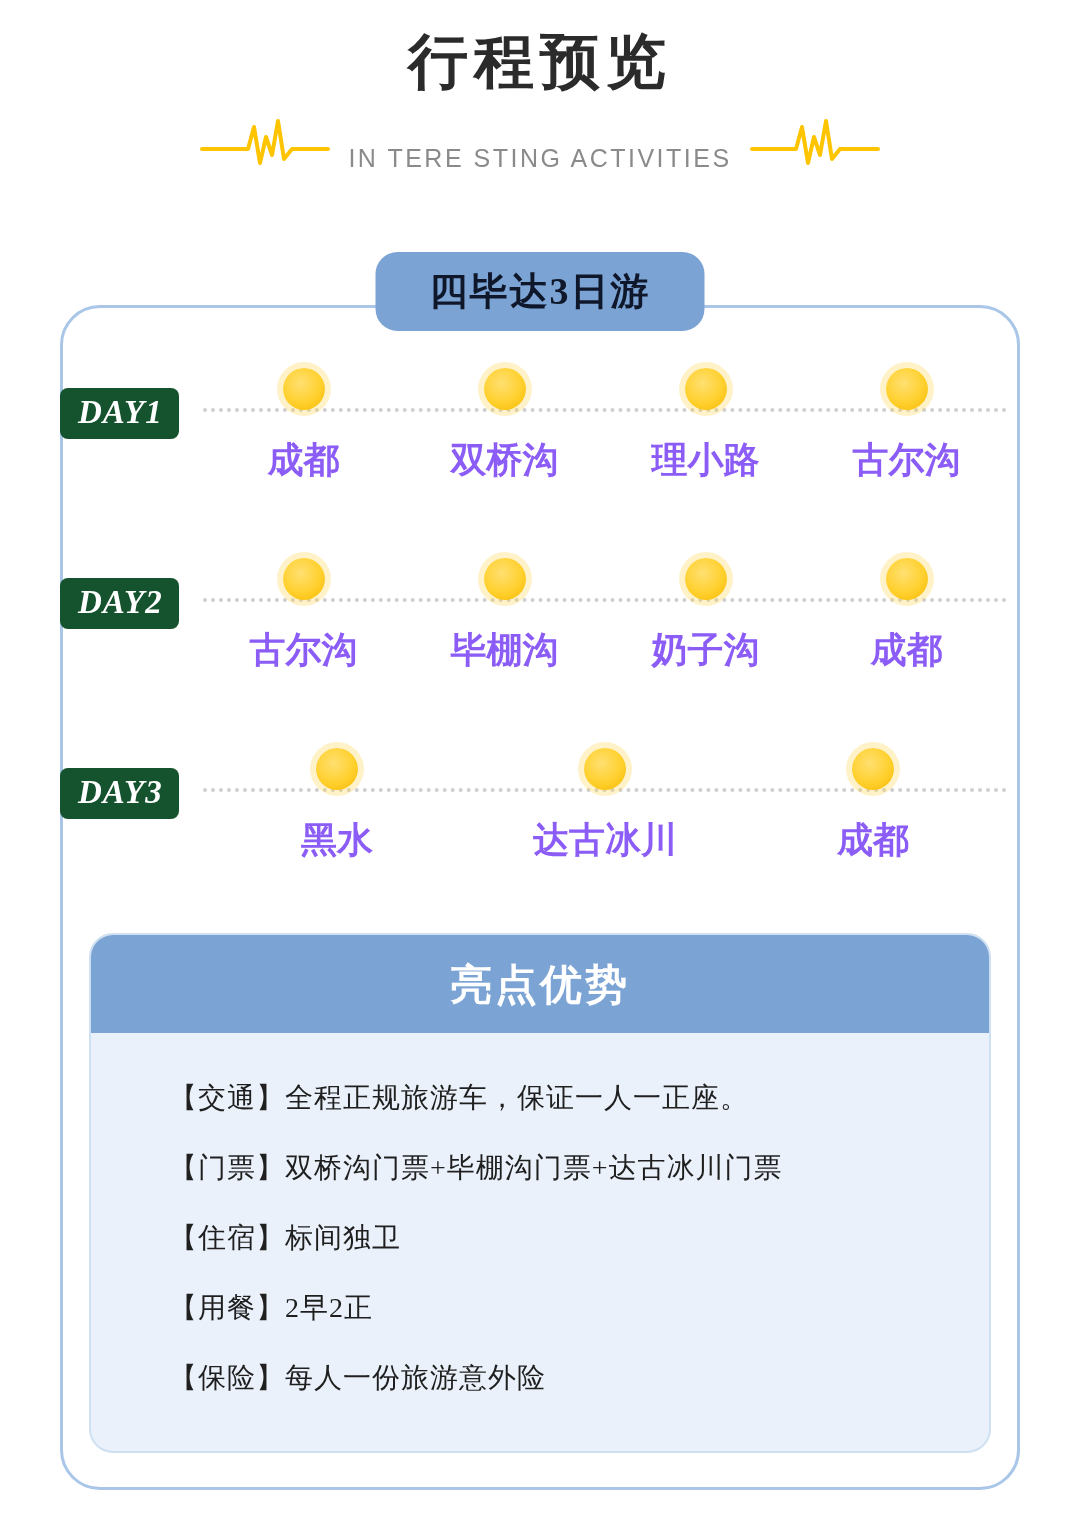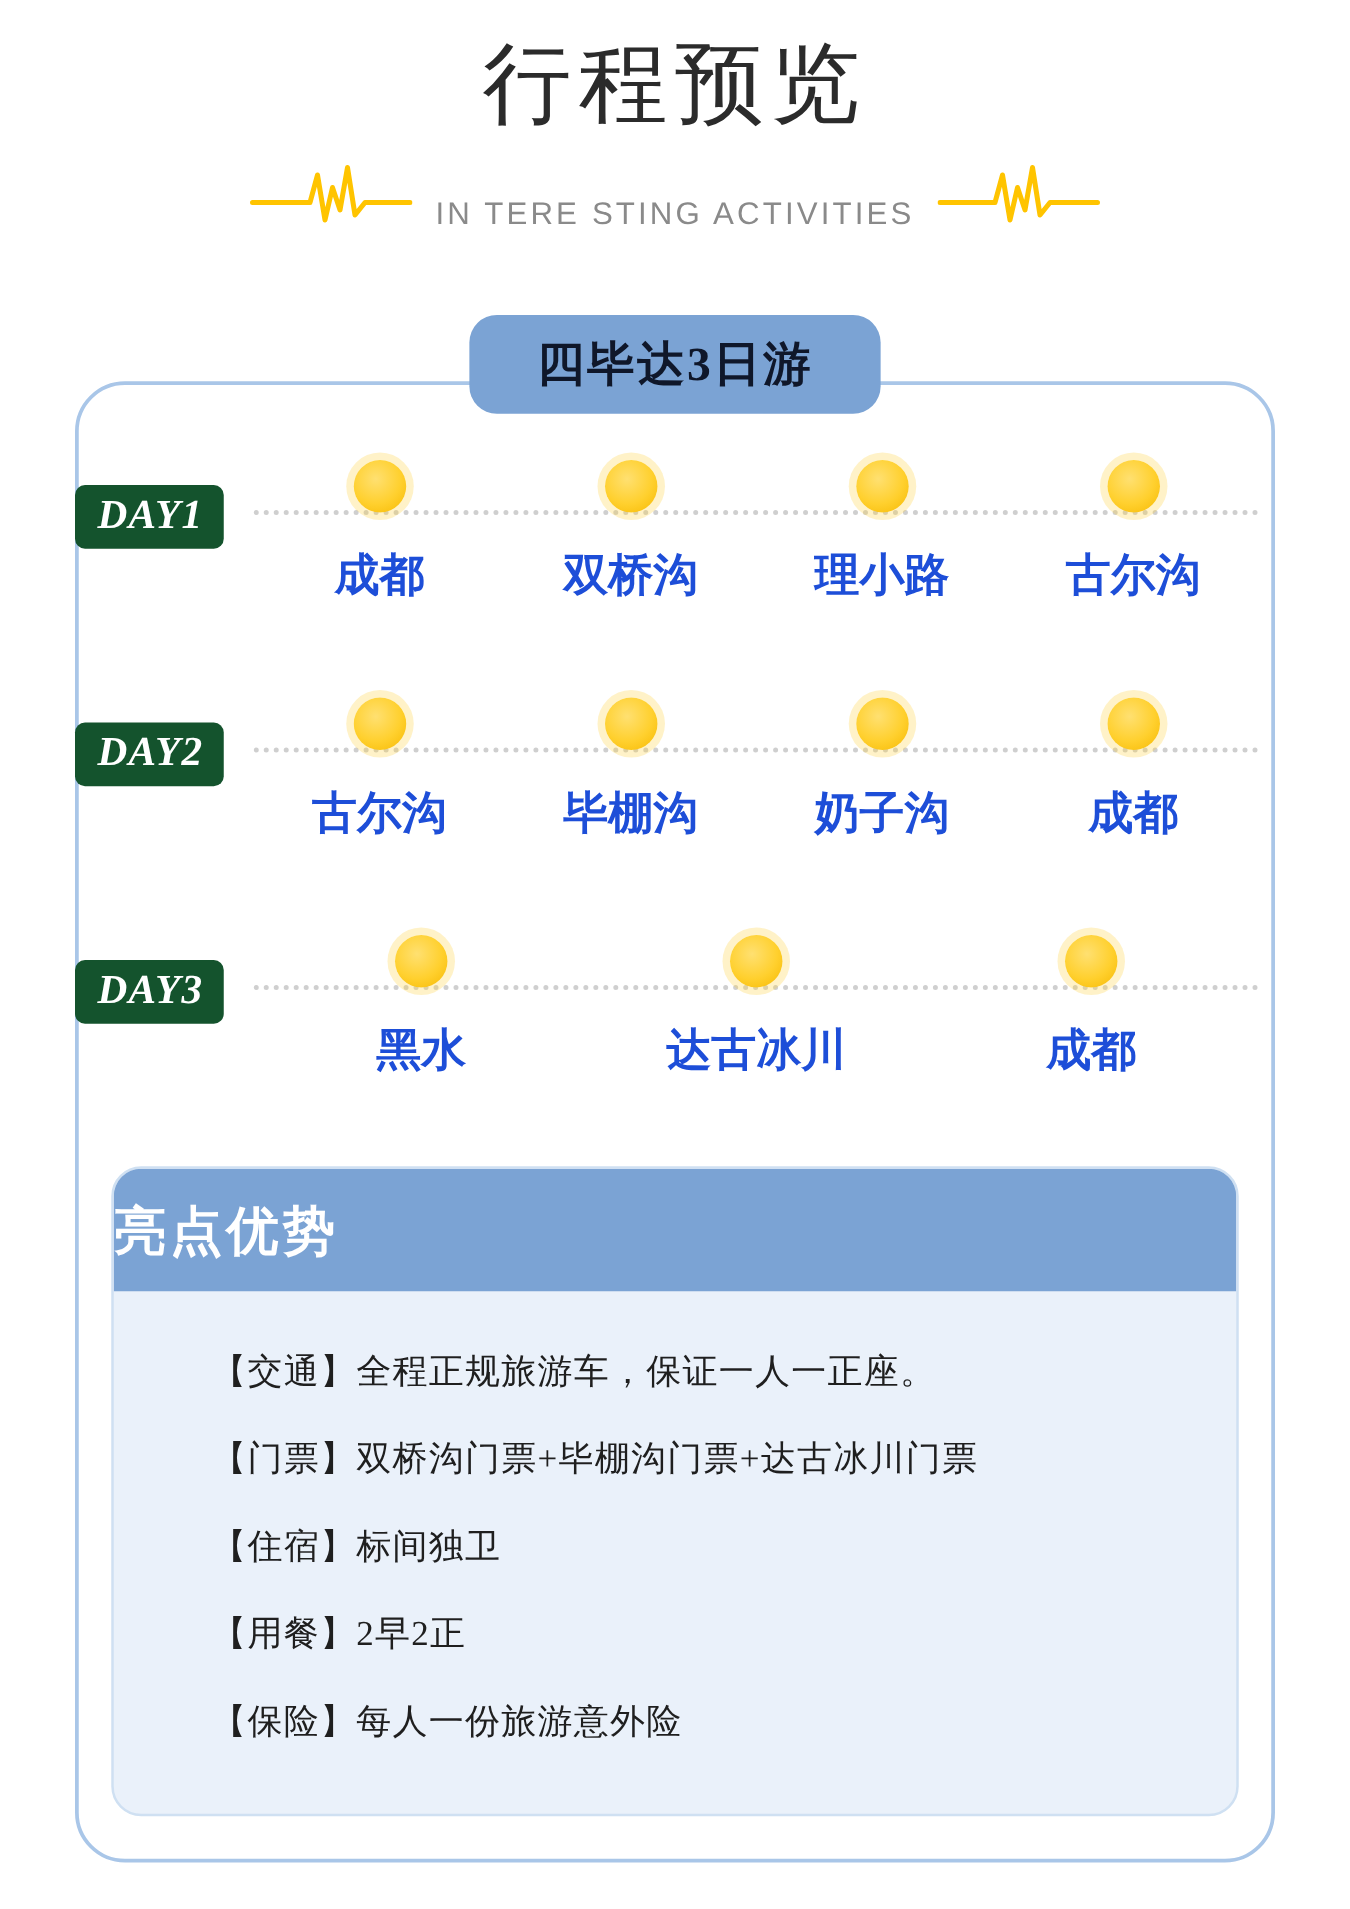--- a/index.html
+++ b/index.html
@@ -17,22 +17,22 @@
     overflow: hidden;
   }
 
   
   .header {
     padding-top: 26px;
     text-align: center;
   }
   .main-title {
     font-family: "Liberation Serif", "DejaVu Serif", serif;
-    font-size: 71px;
-    font-weight: 400;
+    font-size: 60px;
+    font-weight: 700;
     letter-spacing: 6px;
     color: #2b2b2b;
     line-height: 1.2;
     margin: 0;
   }
   .subtitle-row {
     display: flex;
     align-items: center;
     justify-content: center;
     gap: 18px;
@@ -136,40 +136,40 @@
     width: 42px;
     height: 42px;
     border-radius: 50%;
     background: radial-gradient(circle at 42% 36%, #ffe071 0%, #ffd02e 55%, #f6b800 100%);
     box-shadow: 0 0 0 6px rgba(255, 209, 56, 0.28);
   }
   .stop-label {
     margin-top: 26px;
     font-size: 36px;
     font-weight: 700;
-    color: #1d4ed8;
+    color: #8b5cf6;
     white-space: nowrap;
     font-family: "Liberation Serif", "DejaVu Serif", serif;
   }
 
   
   .highlights {
     position: absolute;
     left: 26px;
     right: 26px;
     top: 625px;
     border-radius: 24px;
     overflow: hidden;
     background: #eaf1fa;
     border: 2px solid #cfe0f2;
   }
   .highlights-head {
     background: #7ba3d4;
     color: #ffffff;
-    text-align: left;
+    text-align: center;
     padding: 22px 0 20px;
     font-size: 42px;
     font-weight: 700;
     letter-spacing: 3px;
     font-family: "Liberation Serif", "DejaVu Serif", serif;
   }
   .highlights-body {
     padding: 30px 38px 38px;
   }
   .hl-item {

